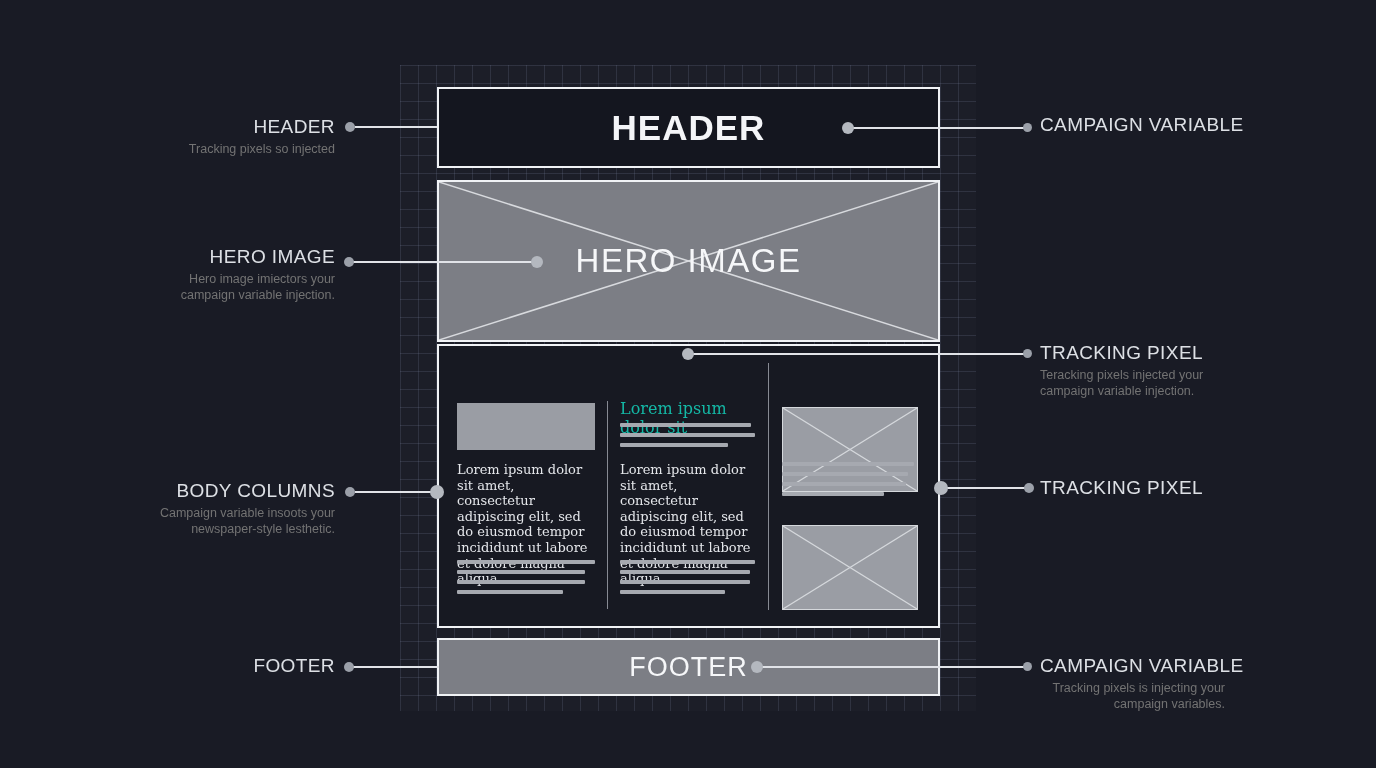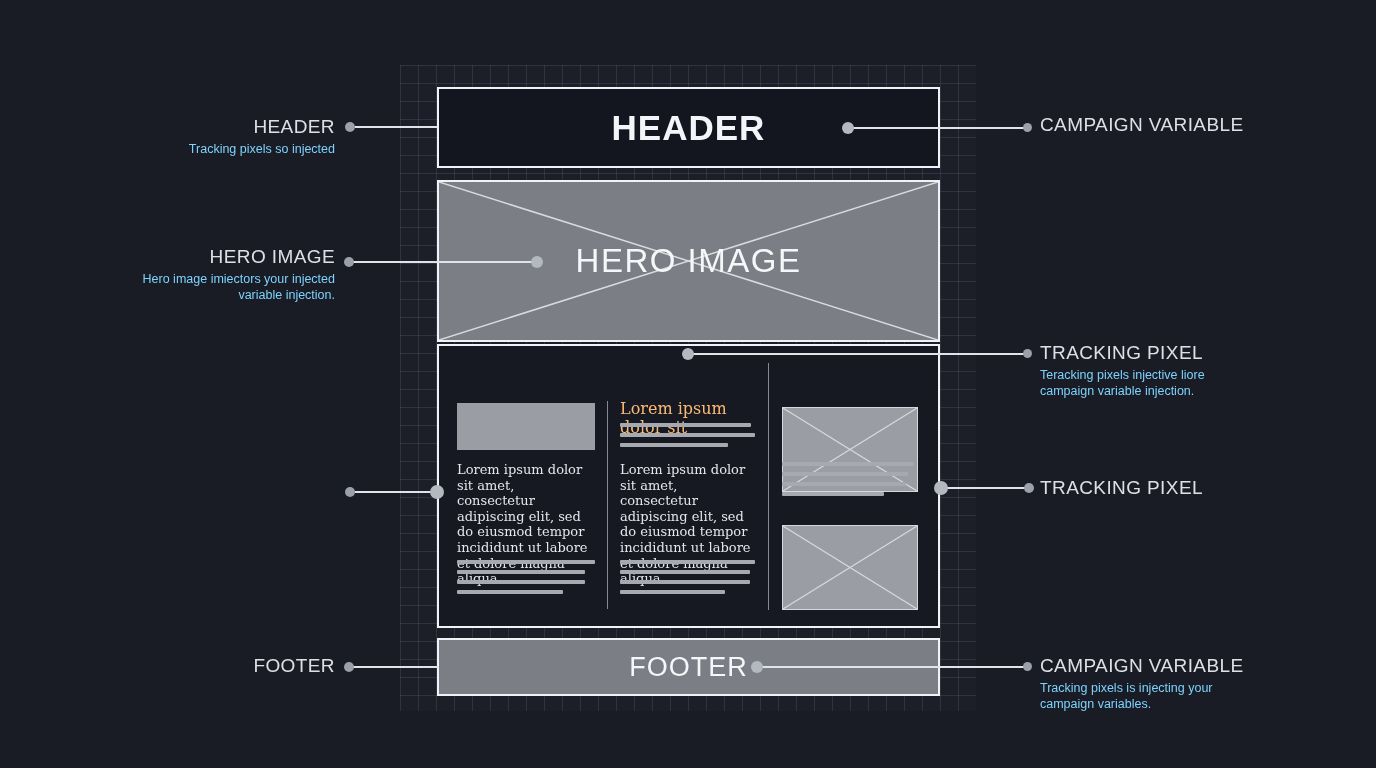--- a/index.html
+++ b/index.html
@@ -39,51 +39,51 @@
   }
   .col{position:absolute;top:55px;}
   .col1{left:18px;width:138px;}
   .col2{left:181px;width:135px;}
   .col3{left:343px;width:136px;}
   .vdiv{position:absolute;width:1px;background:#878a93;}
   .vdiv1{left:168px;top:55px;height:208px;}
   .vdiv2{left:329px;top:17px;height:247px;}
   .img-rect{width:138px;height:47px;background:#9a9da4;margin-top:2px;}
   .xbox{position:relative;background:#9a9da4;border:1px solid #d5d8dc;box-sizing:border-box;width:136px;height:85px;}
-  .col-heading{font-family:"DejaVu Serif",serif;font-size:16px;color:#fdba74;margin-top:-2px;}
+  .col-heading{font-family:"DejaVu Serif",serif;font-size:16px;color:#14b8a6;margin-top:-2px;}
   .para{font-family:"DejaVu Serif",serif;font-size:13px;line-height:15.6px;color:#e4e6ea;}
   .col1 .para,.col2 .para{position:absolute;top:61px;left:0;right:0;}
   .sk{background:#a6a9b0;height:4px;border-radius:1px;margin-bottom:6px;}
   .sk-set{position:absolute;left:0;right:0;}
   .sk-bottom{top:159px;}
   .col2 .sk-top{top:22px;}
   .col3 .sk-mid{top:61px;}
   .xbox2{position:absolute;top:124px;}
 
   
   .cline{position:absolute;height:2px;background:#e1e3e8;}
   .dot{position:absolute;border-radius:50%;background:#9ba0a9;}
   .dot-big{background:#b4b8bf;}
 
   
   .ann{position:absolute;}
   .ann-left{text-align:right;}
   .ann-title{font-size:19px;letter-spacing:.4px;color:#dde0e5;line-height:24px;white-space:nowrap;}
-  .ann-desc{font-size:12.5px;line-height:15.5px;color:#7dd3fc;margin-top:3px;}
+  .ann-desc{font-size:12.5px;line-height:15.5px;color:#737373;margin-top:3px;}
   .ann-l1{right:1041px;top:115px;width:260px;}
   .ann-l2{right:1041px;top:245px;width:200px;}
   .ann-l3{right:1041px;top:479px;width:200px;}
   .ann-l4{right:1041px;top:654px;width:230px;}
   .ann-r1{left:1040px;top:113px;width:210px;}
   .ann-r1 .ann-desc{width:185px;}
   .ann-r2{left:1040px;top:341px;width:210px;}
   .ann-r2 .ann-desc{width:185px;}
   .ann-r3{left:1040px;top:476px;width:210px;}
   .ann-r4{left:1040px;top:654px;width:210px;}
-  .ann-r4 .ann-desc{width:185px;}
+  .ann-r4 .ann-desc{width:185px;text-align:right;}
 </style>
 </head>
 <body>
 
 <div class="stage">
 
   <div class="grid"></div>
 
   <div class="wf wf-header">
     <div class="big-label">HEADER</div>
@@ -184,34 +184,36 @@
   <div class="cline" style="left:757px;top:666px;width:270px;"></div>
   <div class="dot dot-big" style="left:751px;top:661px;width:12px;height:12px;"></div>
   <div class="dot" style="left:1023px;top:662px;width:9px;height:9px;"></div>
 
   <div class="ann ann-left ann-l1">
     <div class="ann-title">HEADER</div>
     <div class="ann-desc">Tracking pixels so injected</div>
   </div>
   <div class="ann ann-left ann-l2">
     <div class="ann-title">HERO IMAGE</div>
-    <div class="ann-desc">Hero image imiectors your injected variable injection.</div>
+    <div class="ann-desc">Hero image imiectors your campaign variable injection.</div>
   </div>
   <div class="ann ann-left ann-l3">
+    <div class="ann-title">BODY COLUMNS</div>
+    <div class="ann-desc">Campaign variable insoots your newspaper-style lesthetic.</div>
   </div>
   <div class="ann ann-left ann-l4">
     <div class="ann-title">FOOTER</div>
   </div>
 
   <div class="ann ann-r1">
     <div class="ann-title">CAMPAIGN VARIABLE</div>
   </div>
   <div class="ann ann-r2">
     <div class="ann-title">TRACKING PIXEL</div>
-    <div class="ann-desc">Teracking pixels injective liore campaign variable injection.</div>
+    <div class="ann-desc">Teracking pixels injected your campaign variable injection.</div>
   </div>
   <div class="ann ann-r3">
     <div class="ann-title">TRACKING PIXEL</div>
   </div>
   <div class="ann ann-r4">
     <div class="ann-title">CAMPAIGN VARIABLE</div>
     <div class="ann-desc">Tracking pixels is injecting your campaign variables.</div>
   </div>
 
 </div>

